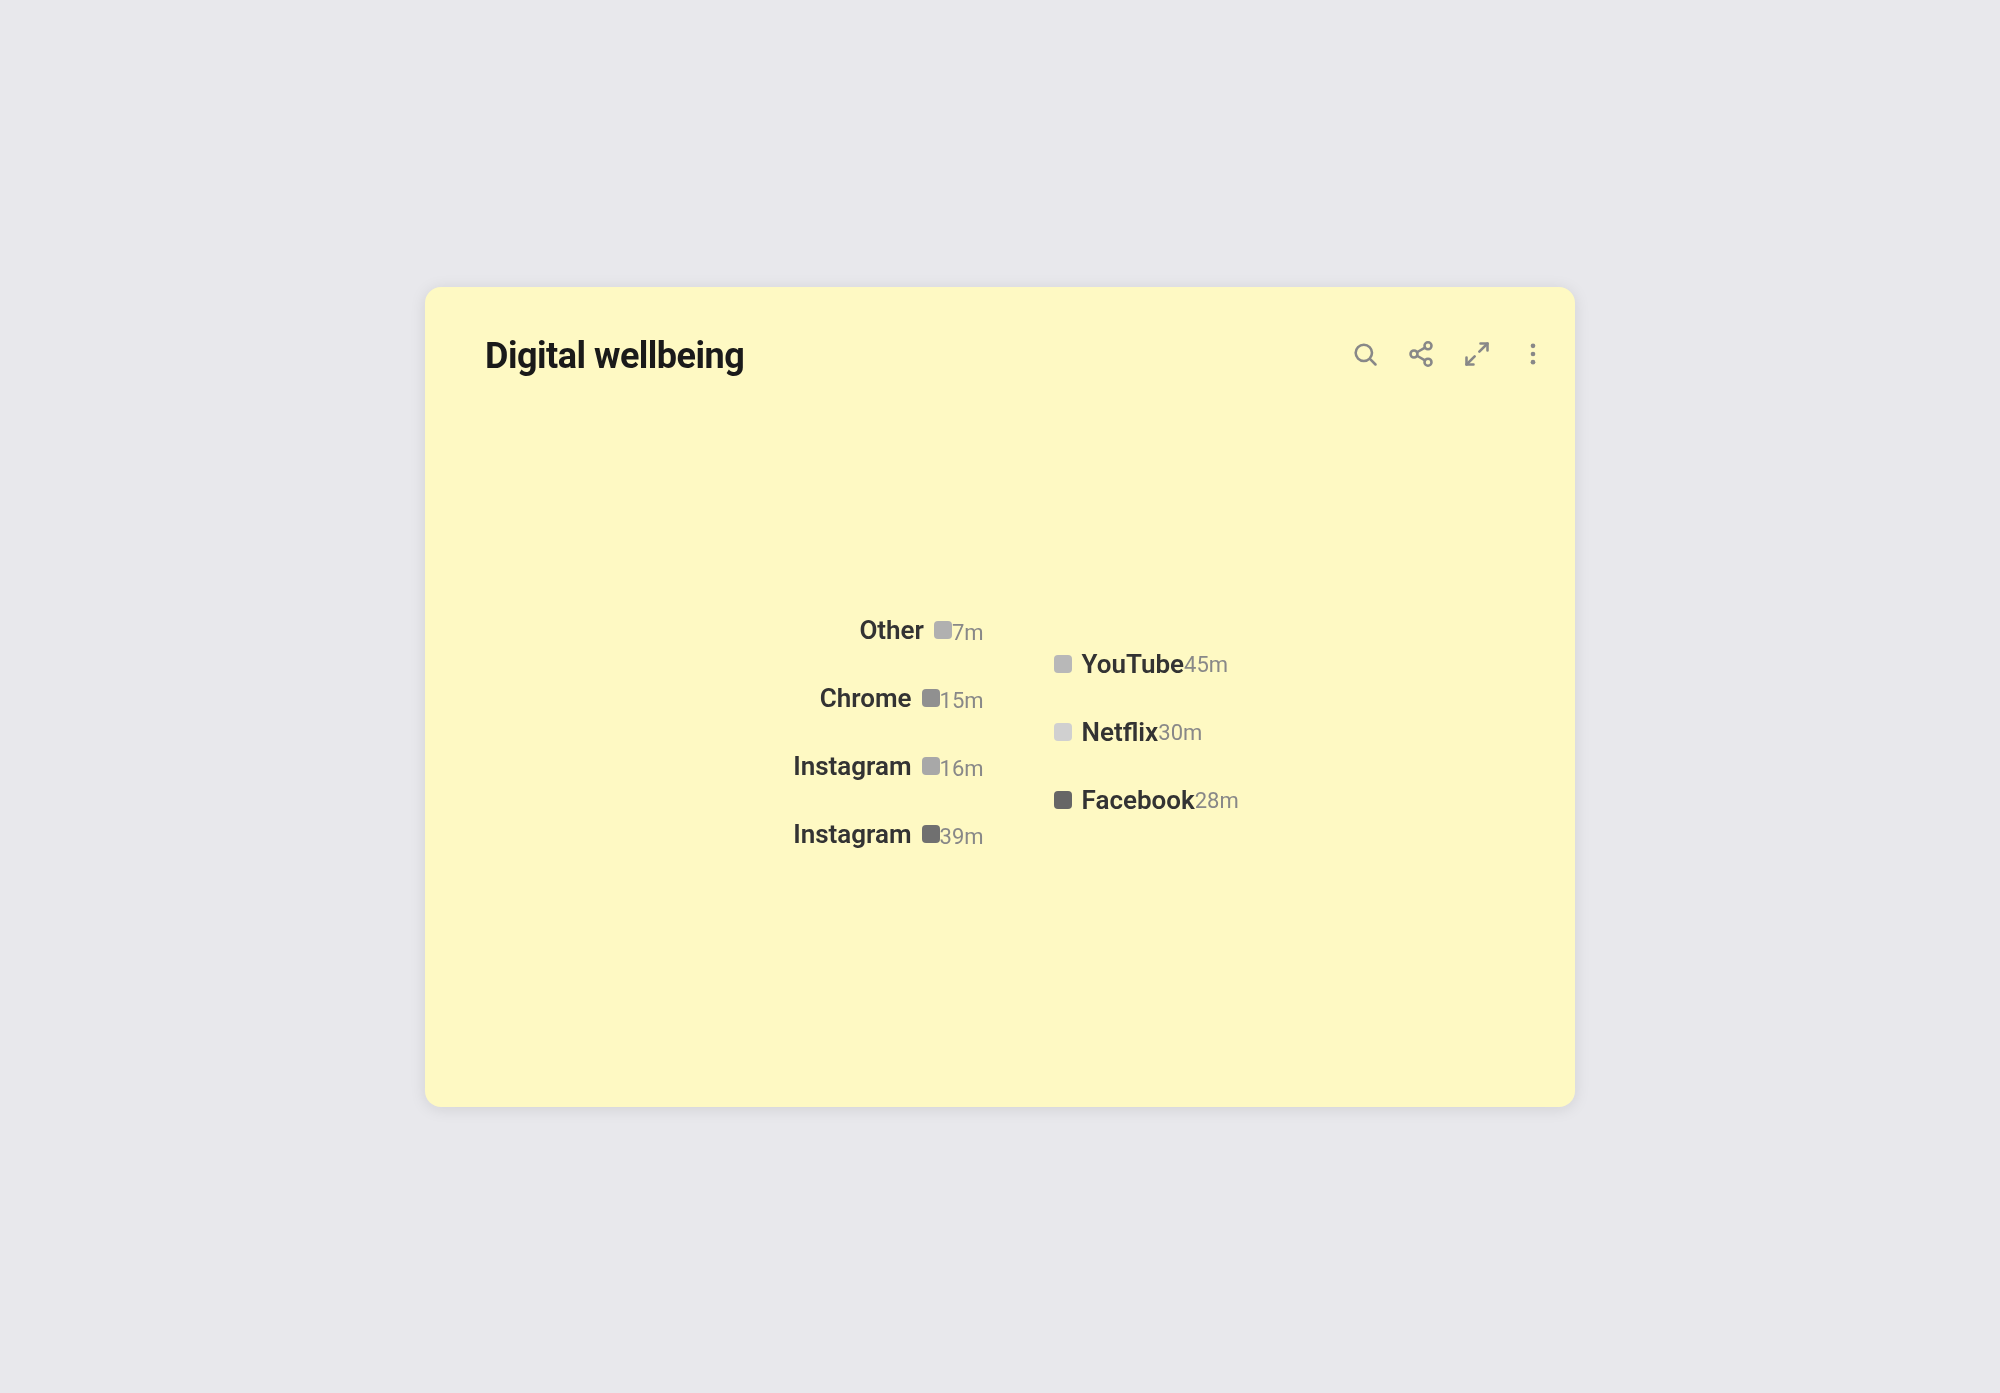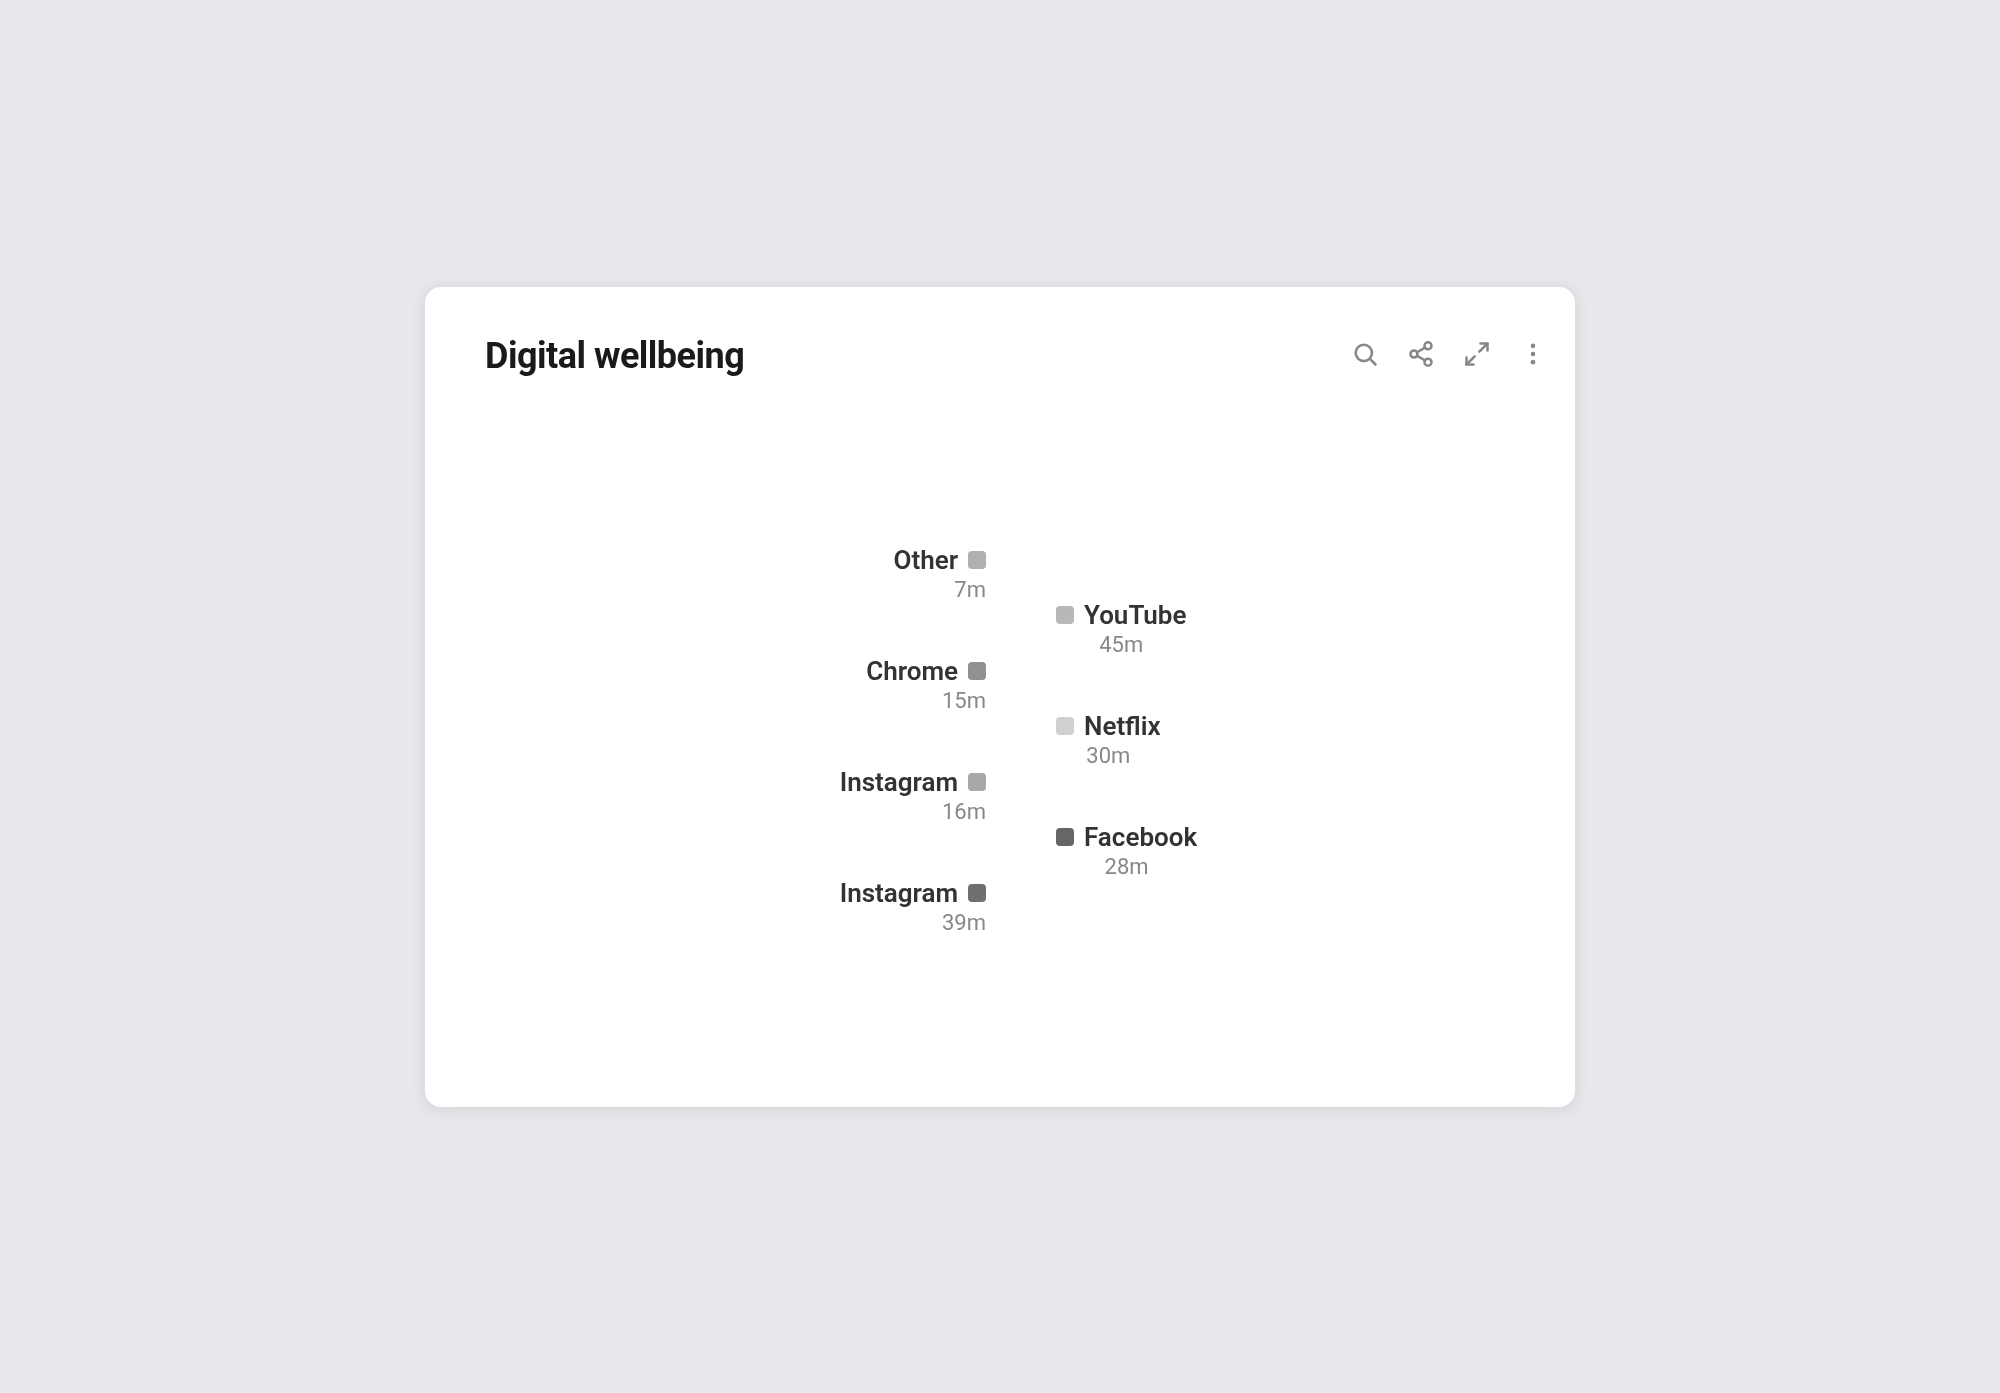--- a/index.html
+++ b/index.html
@@ -5,21 +5,21 @@
     * { box-sizing: border-box; margin: 0; padding: 0; }
     body {
       background: #e8e8ec;
       display: flex;
       align-items: center;
       justify-content: center;
       min-height: 100vh;
       font-family: 'Roboto', Arial, sans-serif;
     }
     .card {
-      background: #ffffff;
+      background: #fef9c3;
       border-radius: 16px;
       box-shadow: 0 2px 16px rgba(0,0,0,0.10);
       width: 1150px;
       min-height: 820px;
       padding: 48px 28px 60px 60px;
       display: flex;
       flex-direction: column;
     }
     .header {
       display: flex;
@@ -62,23 +62,22 @@
     .right-legend {
       display: flex;
       flex-direction: column;
       align-items: flex-start;
       gap: 38px;
       min-width: 200px;
       padding-left: 40px;
     }
     .legend-item {
       display: flex;
-      flex-direction: column;
+      flex-direction: row;
       align-items: inherit;
-      margin-top: 16px;
     }
     .legend-row {
       display: flex;
       align-items: center;
       gap: 10px;
     }
     .legend-name {
       font-size: 26px;
       font-weight: 600;
       color: #333;

